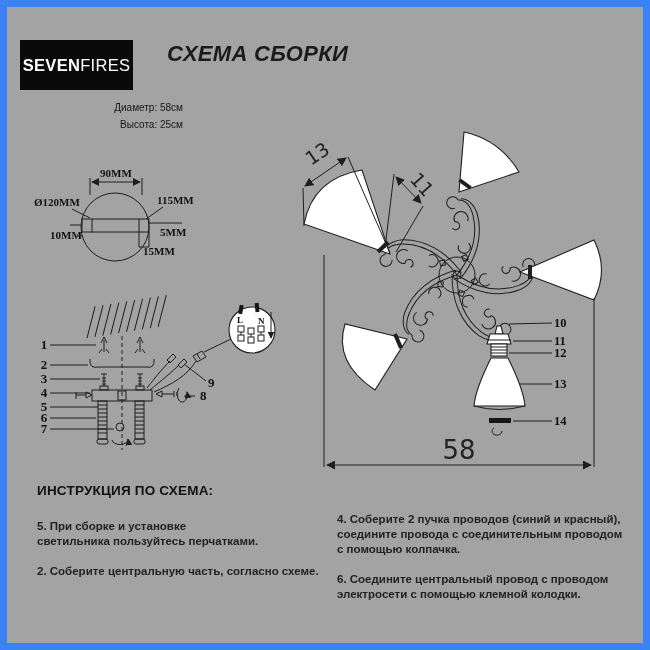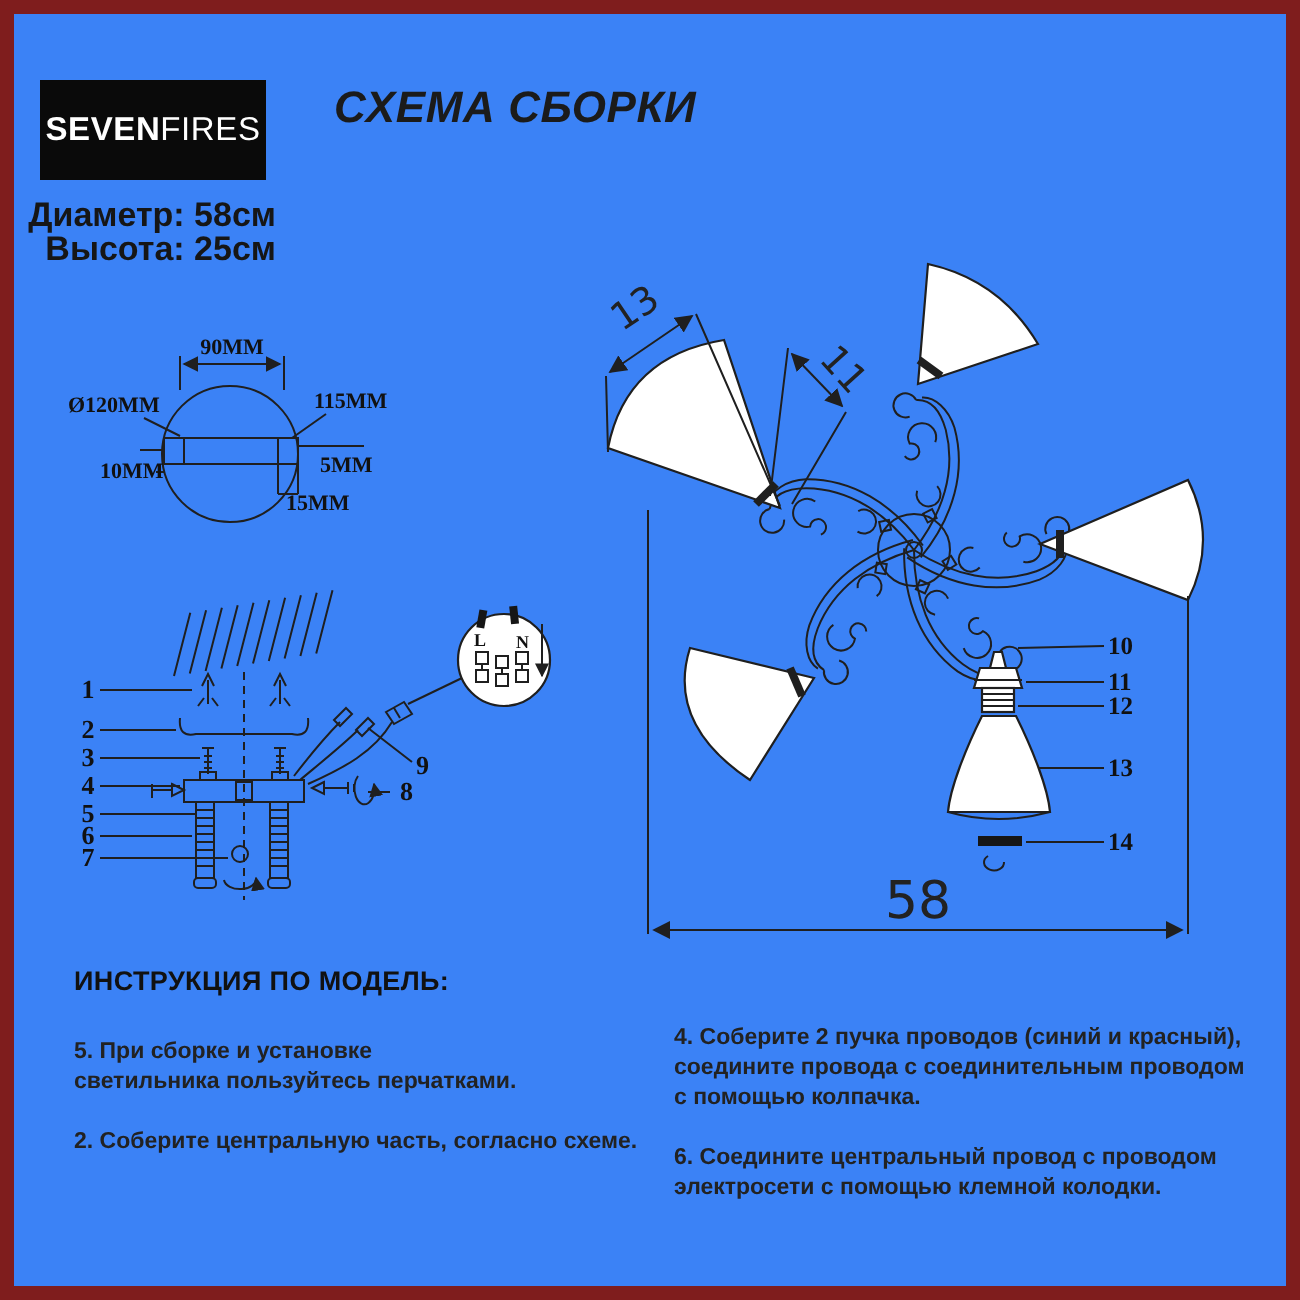--- a/index.html
+++ b/index.html
@@ -1,25 +1,25 @@
 <!DOCTYPE html>
 <html><head>
 <meta charset="utf-8">
 <style>
   html,body{margin:0;padding:0;background:#fff;}
   .page{position:relative;width:650px;height:650px;box-sizing:border-box;
-        border:7px solid #7f1d1d;background:#3b82f6;overflow:hidden;
+        border:7px solid #3b82f6;background:#a3a3a3;overflow:hidden;
         font-family:"Liberation Sans",sans-serif;}
   .logo{position:absolute;left:13px;top:33px;width:113px;height:50px;background:#0a0a0a;
         color:#fff;display:flex;align-items:center;justify-content:center;
         font-size:16.5px;letter-spacing:.3px;}
   .logo .b{font-weight:800;}
   .logo .l{font-weight:300;}
   .specs{position:absolute;left:0;top:92px;width:131px;text-align:right;
-         font-size:17px;font-weight:700;line-height:17px;color:#161616;}
+         font-size:10px;font-weight:400;line-height:17px;color:#161616;padding-left:45px;}
   .title{position:absolute;left:160px;top:32px;font-size:22px;font-weight:700;
          line-height:29px;letter-spacing:.3px;color:#1b1b1b;white-space:nowrap;font-style:italic;}
   .instr-head{position:absolute;left:30px;top:476px;font-size:13.5px;font-weight:700;
               letter-spacing:.2px;color:#111;}
   .col{position:absolute;}
   .col-left{left:30px;top:512px;width:294px;}
   .col-right{left:330px;top:505px;width:302px;}
   .instr-item{margin-bottom:15px;font-size:11.5px;line-height:15px;font-weight:600;
               color:#222;white-space:pre-line;}
   svg{position:absolute;overflow:visible;}
@@ -237,21 +237,21 @@
       <text class="trot" x="112" y="58" transform="rotate(48 112 58)">11</text>
     </g>
 
     <g>
       <path class="ln" d="M27,133 V345 M297,176 V345"></path>
       <line class="ln" x1="30" y1="343" x2="294" y2="343" marker-start="url(#ar3)" marker-end="url(#ar3)"></line>
       <text class="tbig" x="162" y="337" text-anchor="middle">58</text>
     </g>
   </svg>
 
-  <div class="instr-head">ИНСТРУКЦИЯ ПО МОДЕЛЬ:</div>
+  <div class="instr-head">ИНСТРУКЦИЯ ПО СХЕМА:</div>
   <div class="col col-left">
     <div class="instr-item">5. При сборке и установке
 светильника пользуйтесь перчатками.</div>
     <div class="instr-item">2. Соберите центральную часть, согласно схеме.</div>
   </div>
   <div class="col col-right">
     <div class="instr-item">4. Соберите 2 пучка проводов (синий и красный),
 соедините провода с соединительным проводом
 с помощью колпачка.</div>
     <div class="instr-item">6. Соедините центральный провод с проводом

